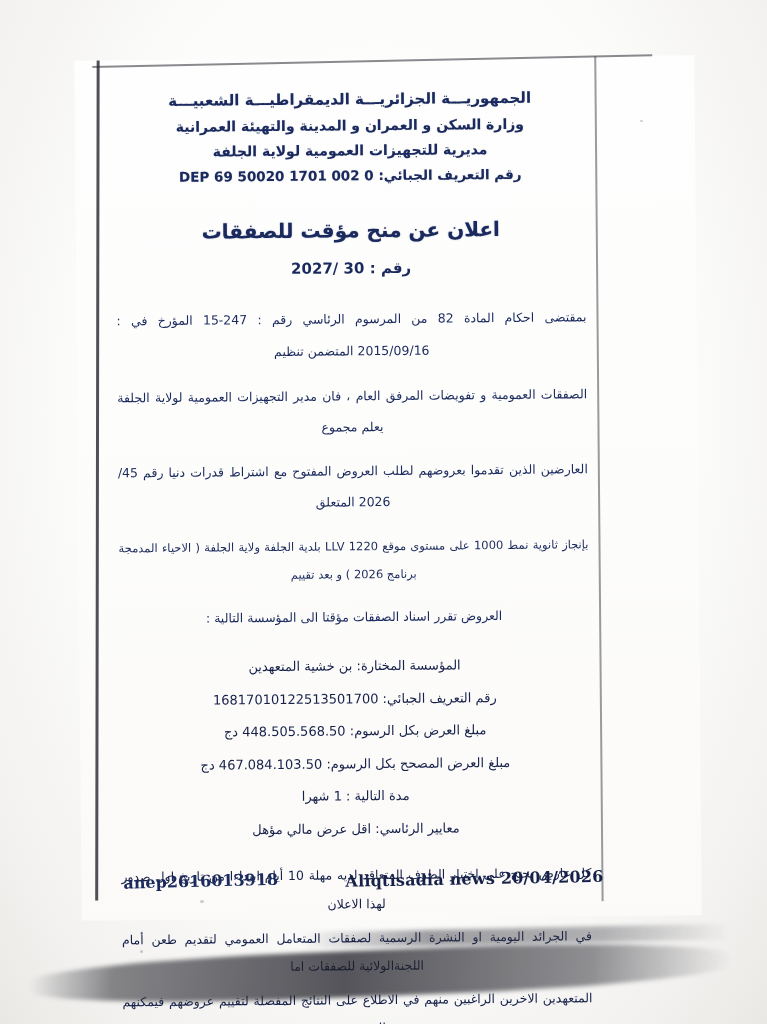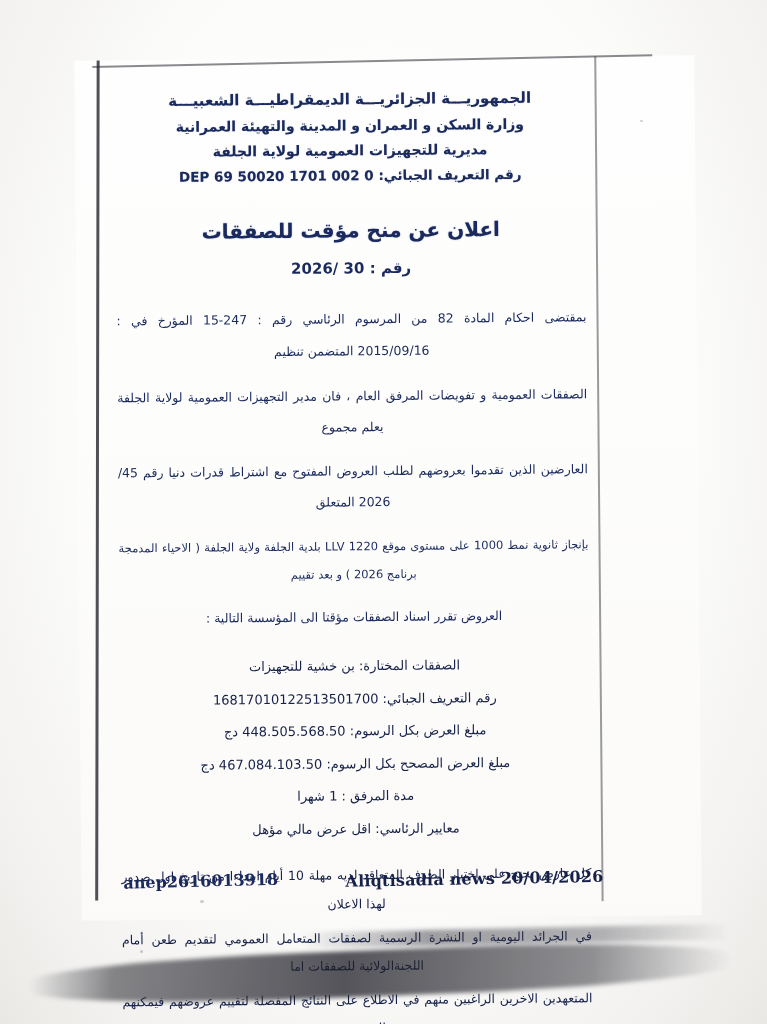--- a/index.html
+++ b/index.html
@@ -210,48 +210,48 @@
       <div class="ln header-line small">وزارة السكن و العمران و المدينة والتهيئة العمرانية</div>
       <div class="ln header-line small">مديرية للتجهيزات العمومية لولاية الجلفة</div>
       <div class="ln header-line nif">
         <span>رقم التعريف الجبائي:</span>
         <span>DEP 69 50020 1701 002 0</span>
       </div>
 
       <div class="ln title">اعلان عن منح مؤقت للصفقات</div>
       <div class="ln subtitle">
         <span>رقم :</span>
-        <span>30 /2026</span>
+        <span>30 /2027</span>
       </div>
 
       <div class="para">بمقتضى احكام المادة 82 من المرسوم الرئاسي رقم : 247-15 المؤرخ في : 2015/09/16 المتضمن تنظيم</div>
       <div class="para tight" style="margin-top:14px">الصفقات العمومية و تفويضات المرفق العام ، فان مدير التجهيزات العمومية لولاية الجلفة يعلم مجموع</div>
       <div class="para tight" style="margin-top:14px">العارضين الذين تقدموا بعروضهم لطلب العروض المفتوح مع اشتراط قدرات دنيا رقم 45/ 2026 المتعلق</div>
       <div class="para tight" style="margin-top:14px; font-size:11.5px">بإنجاز ثانوية نمط 1000 على مستوى موقع LLV 1220 بلدية الجلفة ولاية الجلفة ( الاحياء المدمجة برنامج 2026 ) و بعد تقييم</div>
       <div class="para tight" style="margin-top:14px">العروض تقرر اسناد الصفقات مؤقتا الى المؤسسة التالية :</div>
 
       <div class="block">
         <div class="row">
-          <span>الصفقات المختارة:</span>
-          <span>بن خشية للتجهيزات</span>
+          <span>المؤسسة المختارة:</span>
+          <span>بن خشية المتعهدين</span>
         </div>
         <div class="row">
           <span>رقم التعريف الجبائي:</span>
           <span>16817010122513501700</span>
         </div>
         <div class="row">
           <span>مبلغ العرض بكل الرسوم:</span>
           <span>448.505.568.50 دج</span>
         </div>
         <div class="row">
           <span>مبلغ العرض المصحح بكل الرسوم:</span>
           <span>467.084.103.50 دج</span>
         </div>
         <div class="row">
-          <span>مدة المرفق :</span>
+          <span>مدة التالية :</span>
           <span>1 شهرا</span>
         </div>
         <div class="row">
           <span>معايير الرئاسي:</span>
           <span>اقل عرض مالي مؤهل</span>
         </div>
       </div>
 
       <div class="small-para">كل عارض بحتج على اختيار الطرف المتعاقد لديه مهلة 10 أيام ابتداءا من تاريخ اول صدور لهذا الاعلان</div>
       <div class="small-para" style="margin-top:6px">في الجرائد اليومية او النشرة الرسمية لصفقات المتعامل العمومي لتقديم طعن أمام اللجنةالولائية للصفقات اما</div>

